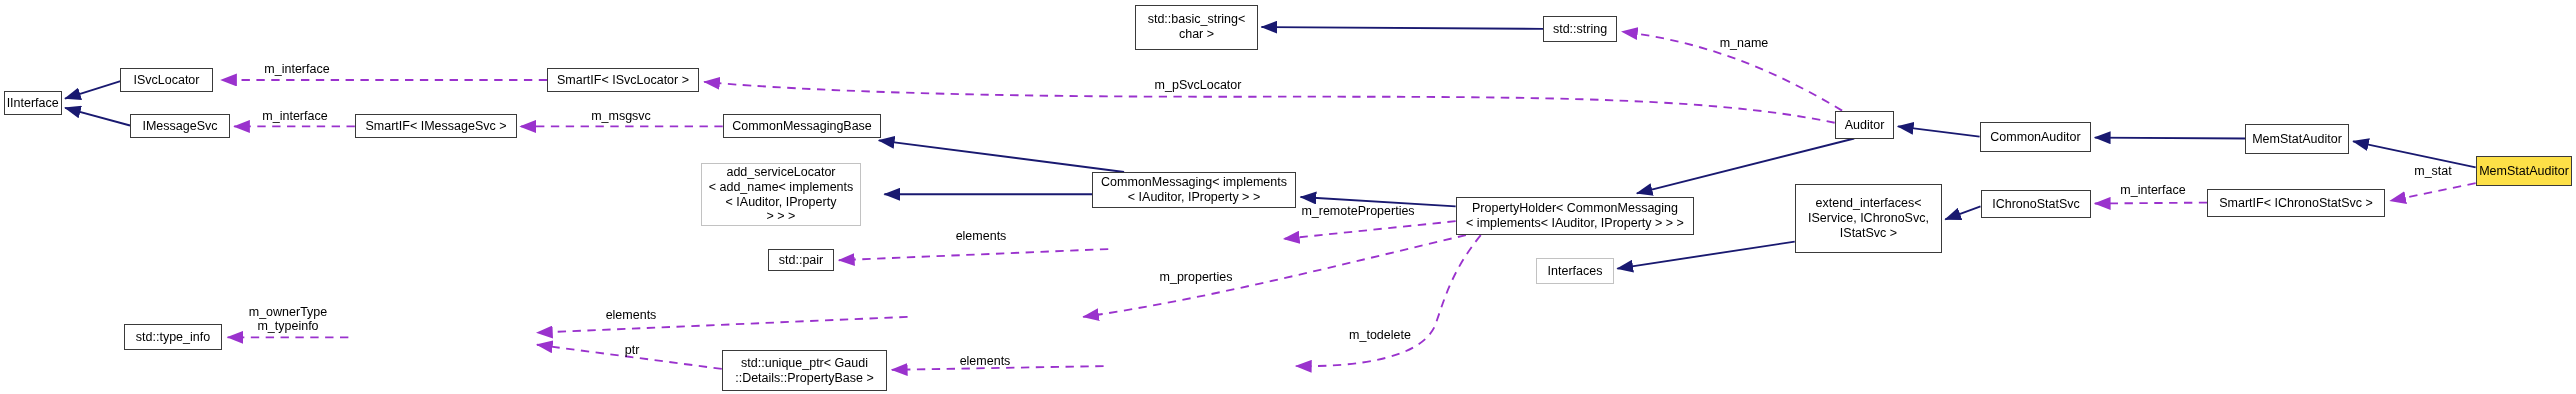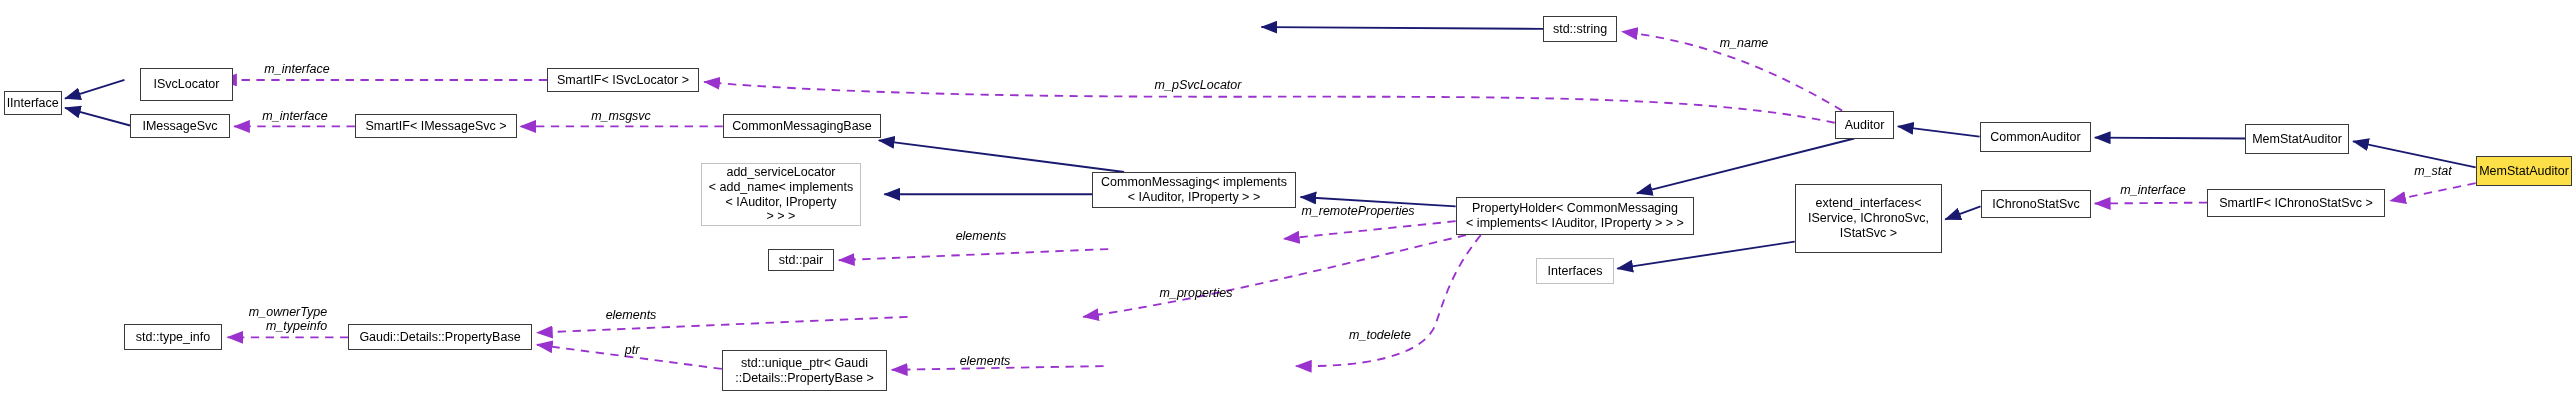--- a/index.html
+++ b/index.html
@@ -22,23 +22,22 @@
     white-space:pre-line;
     z-index:2;
     cursor:pointer;
   }
   .node.truncated{border:1.9px solid #c2c2c2;cursor:default;}
   .node.highlight{background:#fde047;}
   .edge-label{
     position:absolute;
     transform:translateX(-50%);
     font-size:12.5px;color:#000000;
-    white-space:pre-line;text-align:right;
+    white-space:pre-line;text-align:center;
     z-index:3;
-    font-style:italic;
   }
 </style>
 </head>
 <body>
 
 <div id="canvas">
 
   <svg class="edges" viewBox="0 0 2773 425" xmlns="http://www.w3.org/2000/svg">
     <defs>
       <marker id="arr-solid" markerUnits="userSpaceOnUse" markerWidth="20" markerHeight="14" refX="17" refY="7" orient="auto">
@@ -75,25 +74,27 @@
       <path d="M 1578 253 C 1450 283, 1300 322, 1166 341" marker-end="url(#arr-dash)"></path>
       <path d="M 1594 253 C 1564 290, 1556 318, 1545 350 C 1530 386, 1460 395, 1395 394" marker-end="url(#arr-dash)"></path>
       <path d="M 1188 394 L 960 398" marker-end="url(#arr-dash)"></path>
       <path d="M 977 341 L 578 358" marker-end="url(#arr-dash)"></path>
       <path d="M 777 397 L 578 371" marker-end="url(#arr-dash)"></path>
       <path d="M 375 363 L 245 363" marker-end="url(#arr-dash)"></path>
     </g>
   </svg>
 
   <div class="node" style="left:3.7px;top:91px;width:58px;height:24px"><span>IInterface</span></div>
-  <div class="node" style="left:140px;top:68px;width:93px;height:33px"><span>ISvcLocator</span></div>
+  <div class="node" style="left:120px;top:68px;width:93px;height:24px"><span>ISvcLocator</span></div>
   <div class="node" style="left:130px;top:114px;width:100px;height:24px"><span>IMessageSvc</span></div>
   <div class="node" style="left:547px;top:68px;width:152px;height:24px"><span>SmartIF&lt; ISvcLocator &gt;</span></div>
   <div class="node" style="left:355px;top:114px;width:162px;height:24px"><span>SmartIF&lt; IMessageSvc &gt;</span></div>
   <div class="node" style="left:723px;top:114px;width:158px;height:24px"><span>CommonMessagingBase</span></div>
+  <div class="node" style="left:1135px;top:4.6px;width:123px;height:45px"><span>std::basic_string&lt;
+char &gt;</span></div>
   <div class="node" style="left:1543px;top:16px;width:74px;height:26px"><span>std::string</span></div>
   <div class="node truncated" style="left:701px;top:163px;width:160px;height:63px"><span>add_serviceLocator
 &lt; add_name&lt; implements
 &lt; IAuditor, IProperty
 &gt; &gt; &gt;</span></div>
   <div class="node" style="left:1456px;top:197px;width:238px;height:38px"><span>PropertyHolder&lt; CommonMessaging
 &lt; implements&lt; IAuditor, IProperty &gt; &gt; &gt;</span></div>
   <div class="node" style="left:1092px;top:172px;width:204px;height:36px"><span>CommonMessaging&lt; implements
 &lt; IAuditor, IProperty &gt; &gt;</span></div>
   <div class="node" style="left:1835px;top:111px;width:59px;height:28px"><span>Auditor</span></div>
@@ -101,34 +102,33 @@
   <div class="node" style="left:2245px;top:124px;width:104px;height:30px"><span>MemStatAuditor</span></div>
   <div class="node highlight" style="left:2476px;top:156px;width:96px;height:30px"><span>MemStatAuditor</span></div>
   <div class="node" style="left:1981px;top:190px;width:110px;height:28px"><span>IChronoStatSvc</span></div>
   <div class="node" style="left:2207px;top:189px;width:178px;height:28px"><span>SmartIF&lt; IChronoStatSvc &gt;</span></div>
   <div class="node" style="left:1795px;top:184px;width:147px;height:69px"><span>extend_interfaces&lt;
 IService, IChronoSvc,
 IStatSvc &gt;</span></div>
   <div class="node truncated" style="left:1536px;top:258px;width:78px;height:26px"><span>Interfaces</span></div>
   <div class="node" style="left:768px;top:249px;width:66px;height:22px"><span>std::pair</span></div>
   <div class="node" style="left:124px;top:324px;width:98px;height:26px"><span>std::type_info</span></div>
-  <div class="node" style="left:348px;top:324px;width:184px;height:26px"><span>Gaudi::Details::PropertyBase</span></div>
   <div class="node" style="left:722px;top:350px;width:165px;height:41px"><span>std::unique_ptr&lt; Gaudi
 ::Details::PropertyBase &gt;</span></div>
 
   <div class="edge-label" style="left:297px;top:62px">m_interface</div>
   <div class="edge-label" style="left:295px;top:109px">m_interface</div>
   <div class="edge-label" style="left:621px;top:109px">m_msgsvc</div>
   <div class="edge-label" style="left:1198px;top:78px">m_pSvcLocator</div>
   <div class="edge-label" style="left:1744px;top:36px">m_name</div>
   <div class="edge-label" style="left:2433px;top:164px">m_stat</div>
   <div class="edge-label" style="left:2153px;top:183px">m_interface</div>
   <div class="edge-label" style="left:1358px;top:204px">m_remoteProperties</div>
   <div class="edge-label" style="left:981px;top:229px">elements</div>
-  <div class="edge-label" style="left:1196px;top:286px">m_properties</div>
+  <div class="edge-label" style="left:1196px;top:270px">m_properties</div>
   <div class="edge-label" style="left:1380px;top:328px">m_todelete</div>
   <div class="edge-label" style="left:985px;top:354px">elements</div>
   <div class="edge-label" style="left:631px;top:308px">elements</div>
   <div class="edge-label" style="left:632px;top:343px">ptr</div>
   <div class="edge-label" style="left:288px;top:305px">m_ownerType
 m_typeinfo</div>
 
 </div>
 
 

